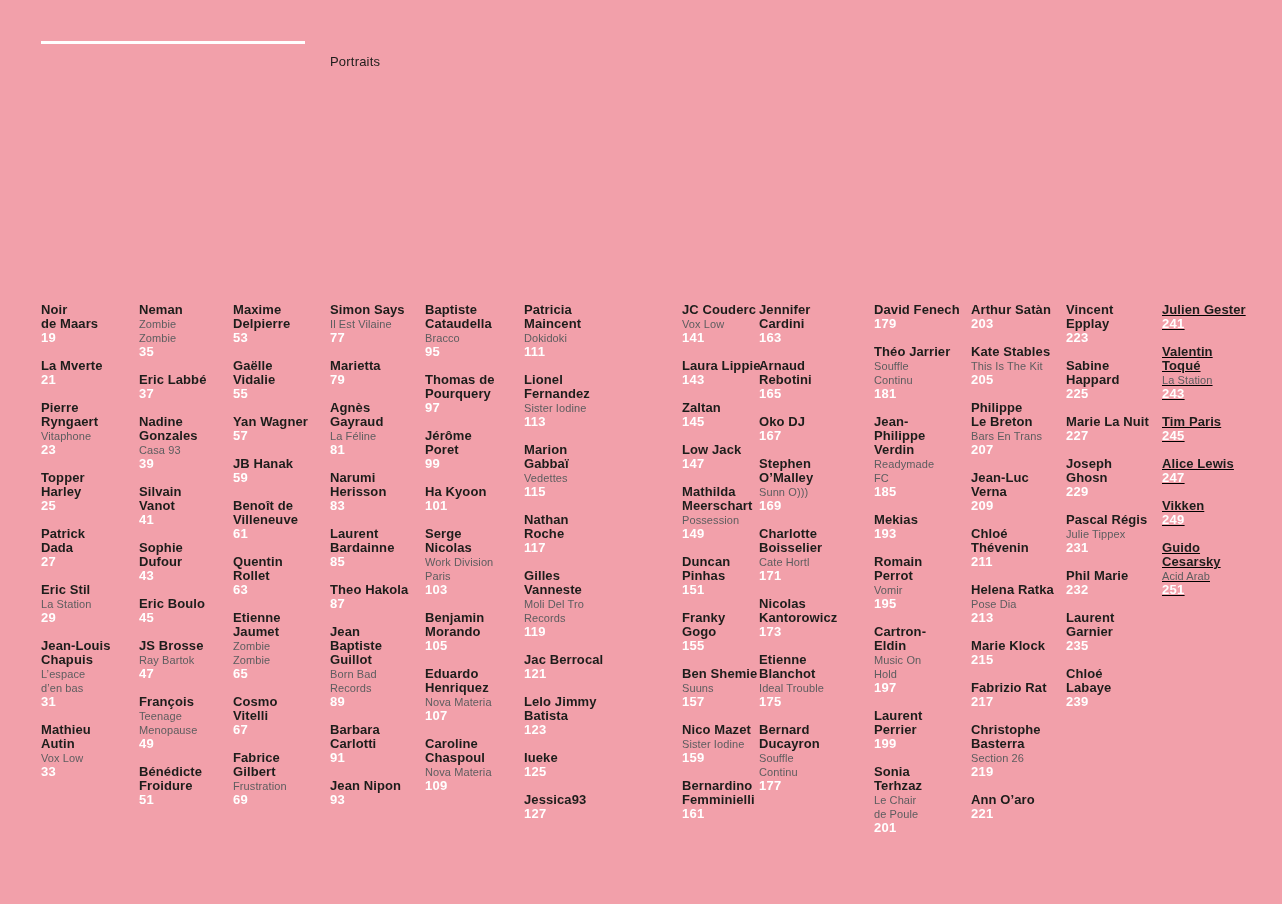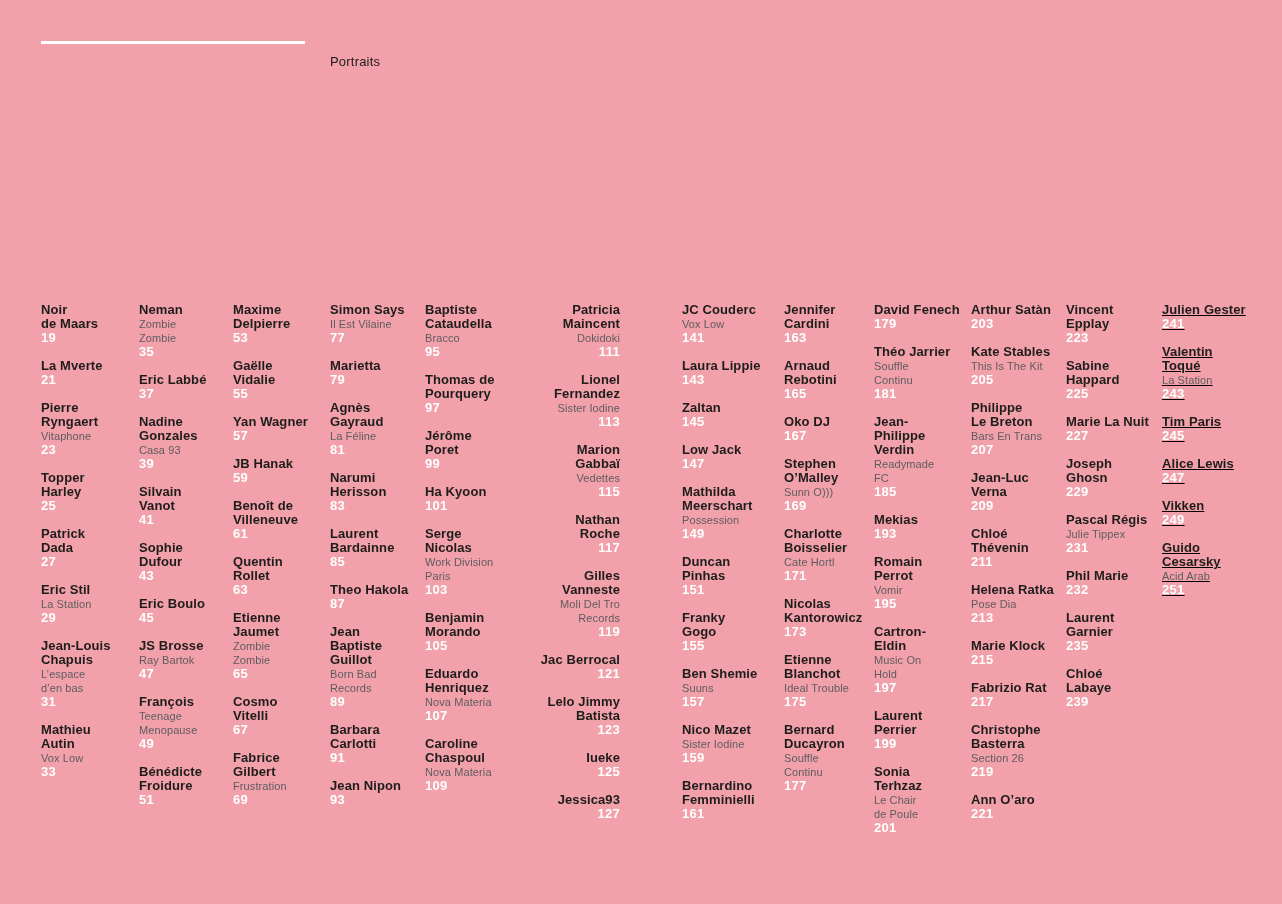--- a/index.html
+++ b/index.html
@@ -294,21 +294,21 @@
         <div class="sub">Nova Materia</div>
         <div class="page">107</div>
       </div>
       <div class="entry">
         <div class="name">Caroline
 Chaspoul</div>
         <div class="sub">Nova Materia</div>
         <div class="page">109</div>
       </div>
     </div>
-    <div class="column" style="left: 524px; text-align: right;">
+    <div class="column" style="left: 524px;">
       <div class="entry">
         <div class="name">Patricia
 Maincent</div>
         <div class="sub">Dokidoki</div>
         <div class="page">111</div>
       </div>
       <div class="entry">
         <div class="name">Lionel
 Fernandez</div>
         <div class="sub">Sister Iodine</div>
@@ -393,21 +393,21 @@
         <div class="name">Nico Mazet</div>
         <div class="sub">Sister Iodine</div>
         <div class="page">159</div>
       </div>
       <div class="entry">
         <div class="name">Bernardino
 Femminielli</div>
         <div class="page">161</div>
       </div>
     </div>
-    <div class="column" style="left: 784px;">
+    <div class="column" style="left: 759px;">
       <div class="entry">
         <div class="name">Jennifer
 Cardini</div>
         <div class="page">163</div>
       </div>
       <div class="entry">
         <div class="name">Arnaud
 Rebotini</div>
         <div class="page">165</div>
       </div>

